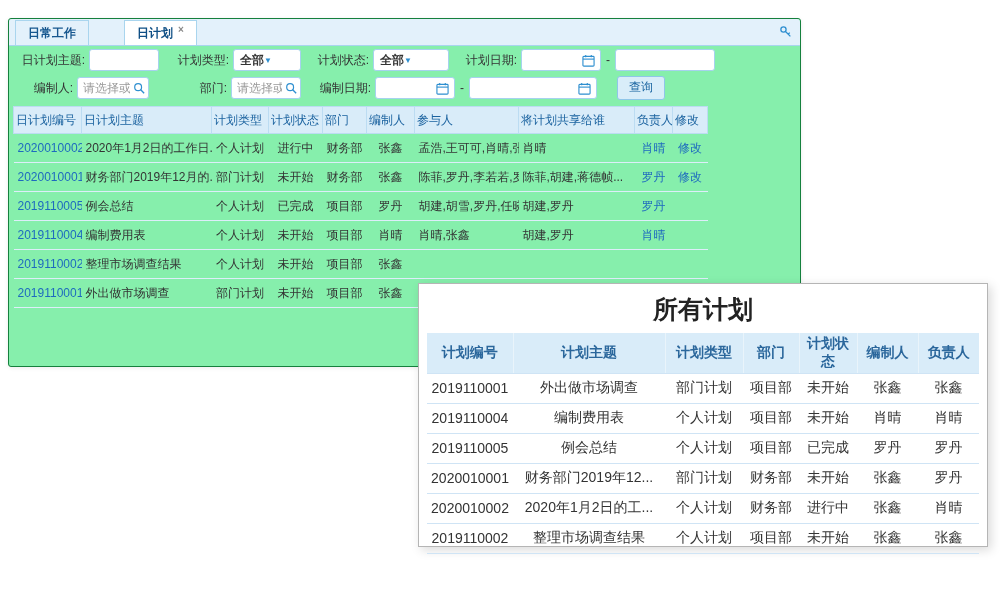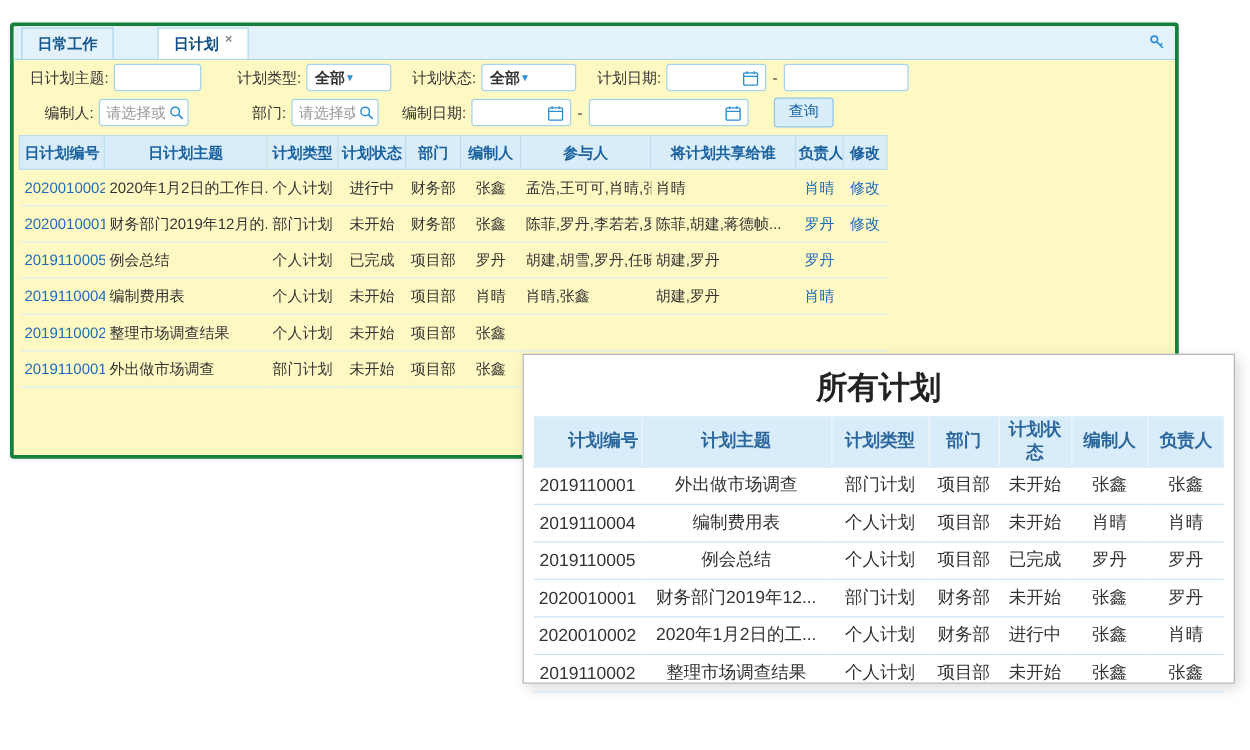--- a/index.html
+++ b/index.html
@@ -1,70 +1,70 @@
 <!DOCTYPE html>
 <html><head>
 <meta charset="utf-8">
 <style>
   * { box-sizing: border-box; margin: 0; padding: 0; }
   html,body { width:1000px; height:600px; background:#fff; font-family:"Liberation Sans","DejaVu Sans",sans-serif; overflow:hidden; }
   .canvas { position:relative; width:1000px; height:600px; background:#fff; }
 
   
-  .main-panel { position:absolute; left:8px; top:18px; width:935px; height:349px; background:#fef9c3;
-    border:3px solid #15803d; border-radius:3px; box-shadow:0 1px 4px rgba(0,0,0,.08); z-index:1; }
+  .main-panel { position:absolute; left:8px; top:18px; width:793px; height:349px; background:#86efac;
+    border:1px solid #15803d; border-radius:3px; box-shadow:0 1px 4px rgba(0,0,0,.08); z-index:1; }
   .tabbar { height:27px; background:#e3f1fb; border-bottom:1px solid #a9d5ee; display:flex; align-items:stretch;
     padding-left:6px; position:relative; border-radius:3px 3px 0 0; }
   .tab { display:flex; align-items:center; padding:0 12px; font-size:12px; font-weight:bold; color:#16578f;
     border:1px solid #a9d5ee; border-bottom:none; margin-top:1px; margin-right:2px; cursor:pointer; }
   .tab.active { background:#fff; color:#0f4f85;margin-left:33px; }
   .tab-close { font-size:10px; color:#888; margin-left:5px; position:relative; top:-4px; cursor:pointer; }
   .key-btn { position:absolute; right:8px; top:6px; cursor:pointer; line-height:0; }
 
   .toolbar { padding:5px 8px 4px 8px; }
   .btn { display:inline-block; font-size:12px; color:#17629f; background:#d9edf9; border:1px solid #8fc6e9;
     border-radius:3px; padding:4px 11px; margin-right:7px; cursor:pointer; font-family:inherit; line-height:1.1; }
   .caret { font-size:8px; color:#2e8fd0; margin-left:4px; }
 
   .frow { display:flex; align-items:center; height:28px; font-size:12px; color:#333; padding-left:4px; }
   .flab { display:inline-block; text-align:right; white-space:nowrap; }
   .w40{width:40px}.w58{width:58px}.w60{width:60px}.w62{width:62px}.w68{width:68px}.w70{width:70px}
   .w72{width:72px}.w76{width:76px}.w80{width:80px}.w100{width:100px}.w128{width:128px}
   .g4{margin-left:4px}.g8{margin-left:8px}.g10{margin-left:10px}.g20{margin-left:20px}
-  .g22{margin-left:22px}.g38{margin-left:38px}
+  .g22{margin-left:12px}.g38{margin-left:38px}
   .tinput { height:22px; border:1px solid #a6d2ee; border-radius:3px; font-size:12px; padding:0 5px;
     color:#333; outline:none; font-family:inherit; }
   .tinput::placeholder { color:#9a9a9a; }
   .fselect { display:inline-flex; align-items:center; justify-content:flex-start; height:22px;
     border:1px solid #a6d2ee; border-radius:3px; background:#fff; padding:0 6px; cursor:pointer;font-weight:bold; }
   .scaret { font-size:8px; color:#2e8fd0; }
   .fdate { display:inline-flex; align-items:center; justify-content:flex-end; height:22px;
     border:1px solid #a6d2ee; border-radius:3px; background:#fff; padding:0 5px; cursor:pointer; }
   .dash { margin:0 5px; color:#333; }
   .sbox { position:relative; display:inline-block; height:22px; }
   .sbox .tinput { width:100%; padding-right:18px; }
   .mag { position:absolute; right:4px; top:5px; line-height:0; }
 
   .mtable { table-layout:fixed; border-collapse:collapse; width:694px; margin:4px 0 0 4px; font-size:12px; }
-  .mtable th { background:#d9ecf9; color:#1a629f; font-weight:bold; height:27px; text-align:center;
+  .mtable th { background:#d9ecf9; color:#1a629f; font-weight:normal; height:27px; text-align:left;
     border:1px solid #bcdcf2; padding:0 2px; white-space:nowrap; overflow:hidden; }
   .mtable td { height:29px; color:#333; text-align:center; border-bottom:1px solid #ddeefa;
     padding:0 4px; white-space:nowrap; overflow:hidden; }
   .mtable td.left { text-align:left; }
   .lnk { color:#1e6abf; text-decoration:none; cursor:pointer; }
 
   
   .popup { position:absolute; left:418px; top:283px; width:570px; height:264px; background:#fff;
     border:1px solid #b5b5b5; box-shadow:3px 3px 10px rgba(0,0,0,.15); z-index:10; }
   .ptitle { font-size:25px; font-weight:bold; color:#222; text-align:center; padding:9px 0 7px; }
   .ptable { table-layout:fixed; border-collapse:collapse; width:552px; margin:0 auto; font-size:14px; }
   .ptable th { background:#d9ecf9; color:#2b679c; font-weight:bold; height:40px; text-align:center;
     vertical-align:middle; line-height:1.25; padding:0 2px; border-left:1px solid #e9f4fb;
     border-bottom:1px solid #cfe4f5; }
-  .ptable th:first-child { border-left:none;text-align:right; }
+  .ptable th:first-child { border-left:none; }
   .ptable td { height:30px; color:#333; text-align:center; border-bottom:1px solid #cfe4f5;
     padding:0 3px; white-space:nowrap; overflow:hidden; }
 </style>
 </head>
 <body>
 
 <div class="canvas">
 
   <section class="main-panel">
 

